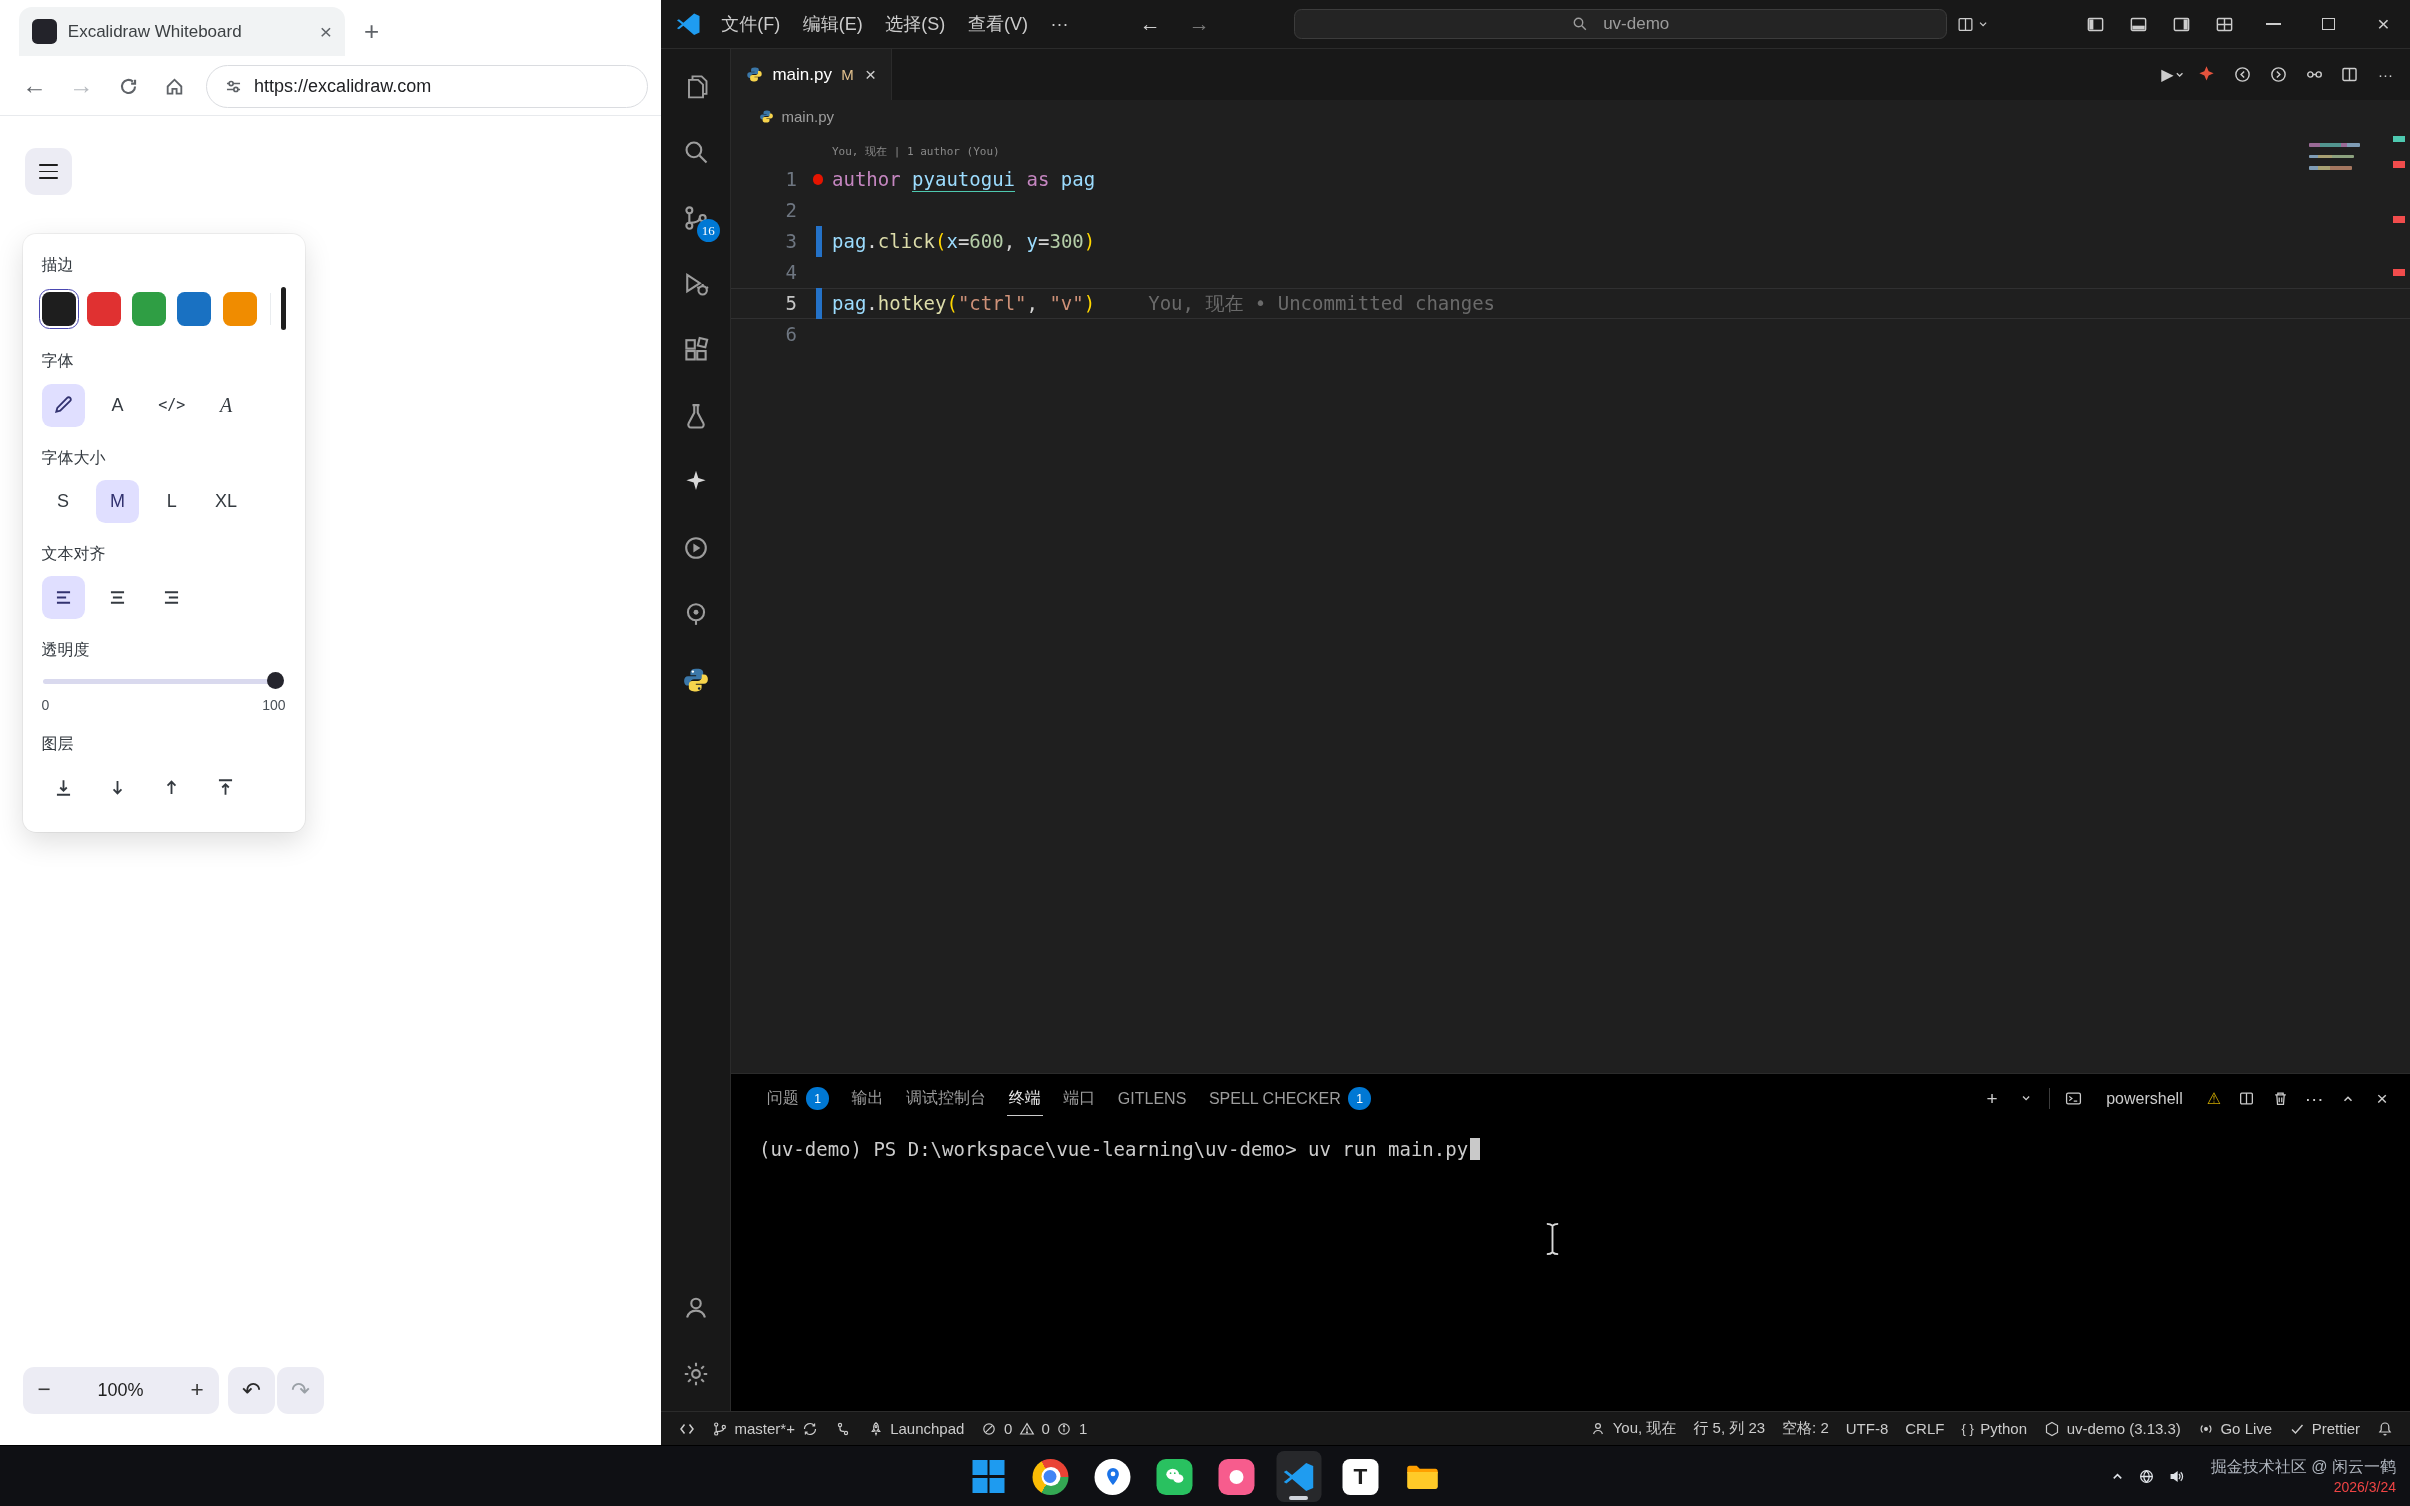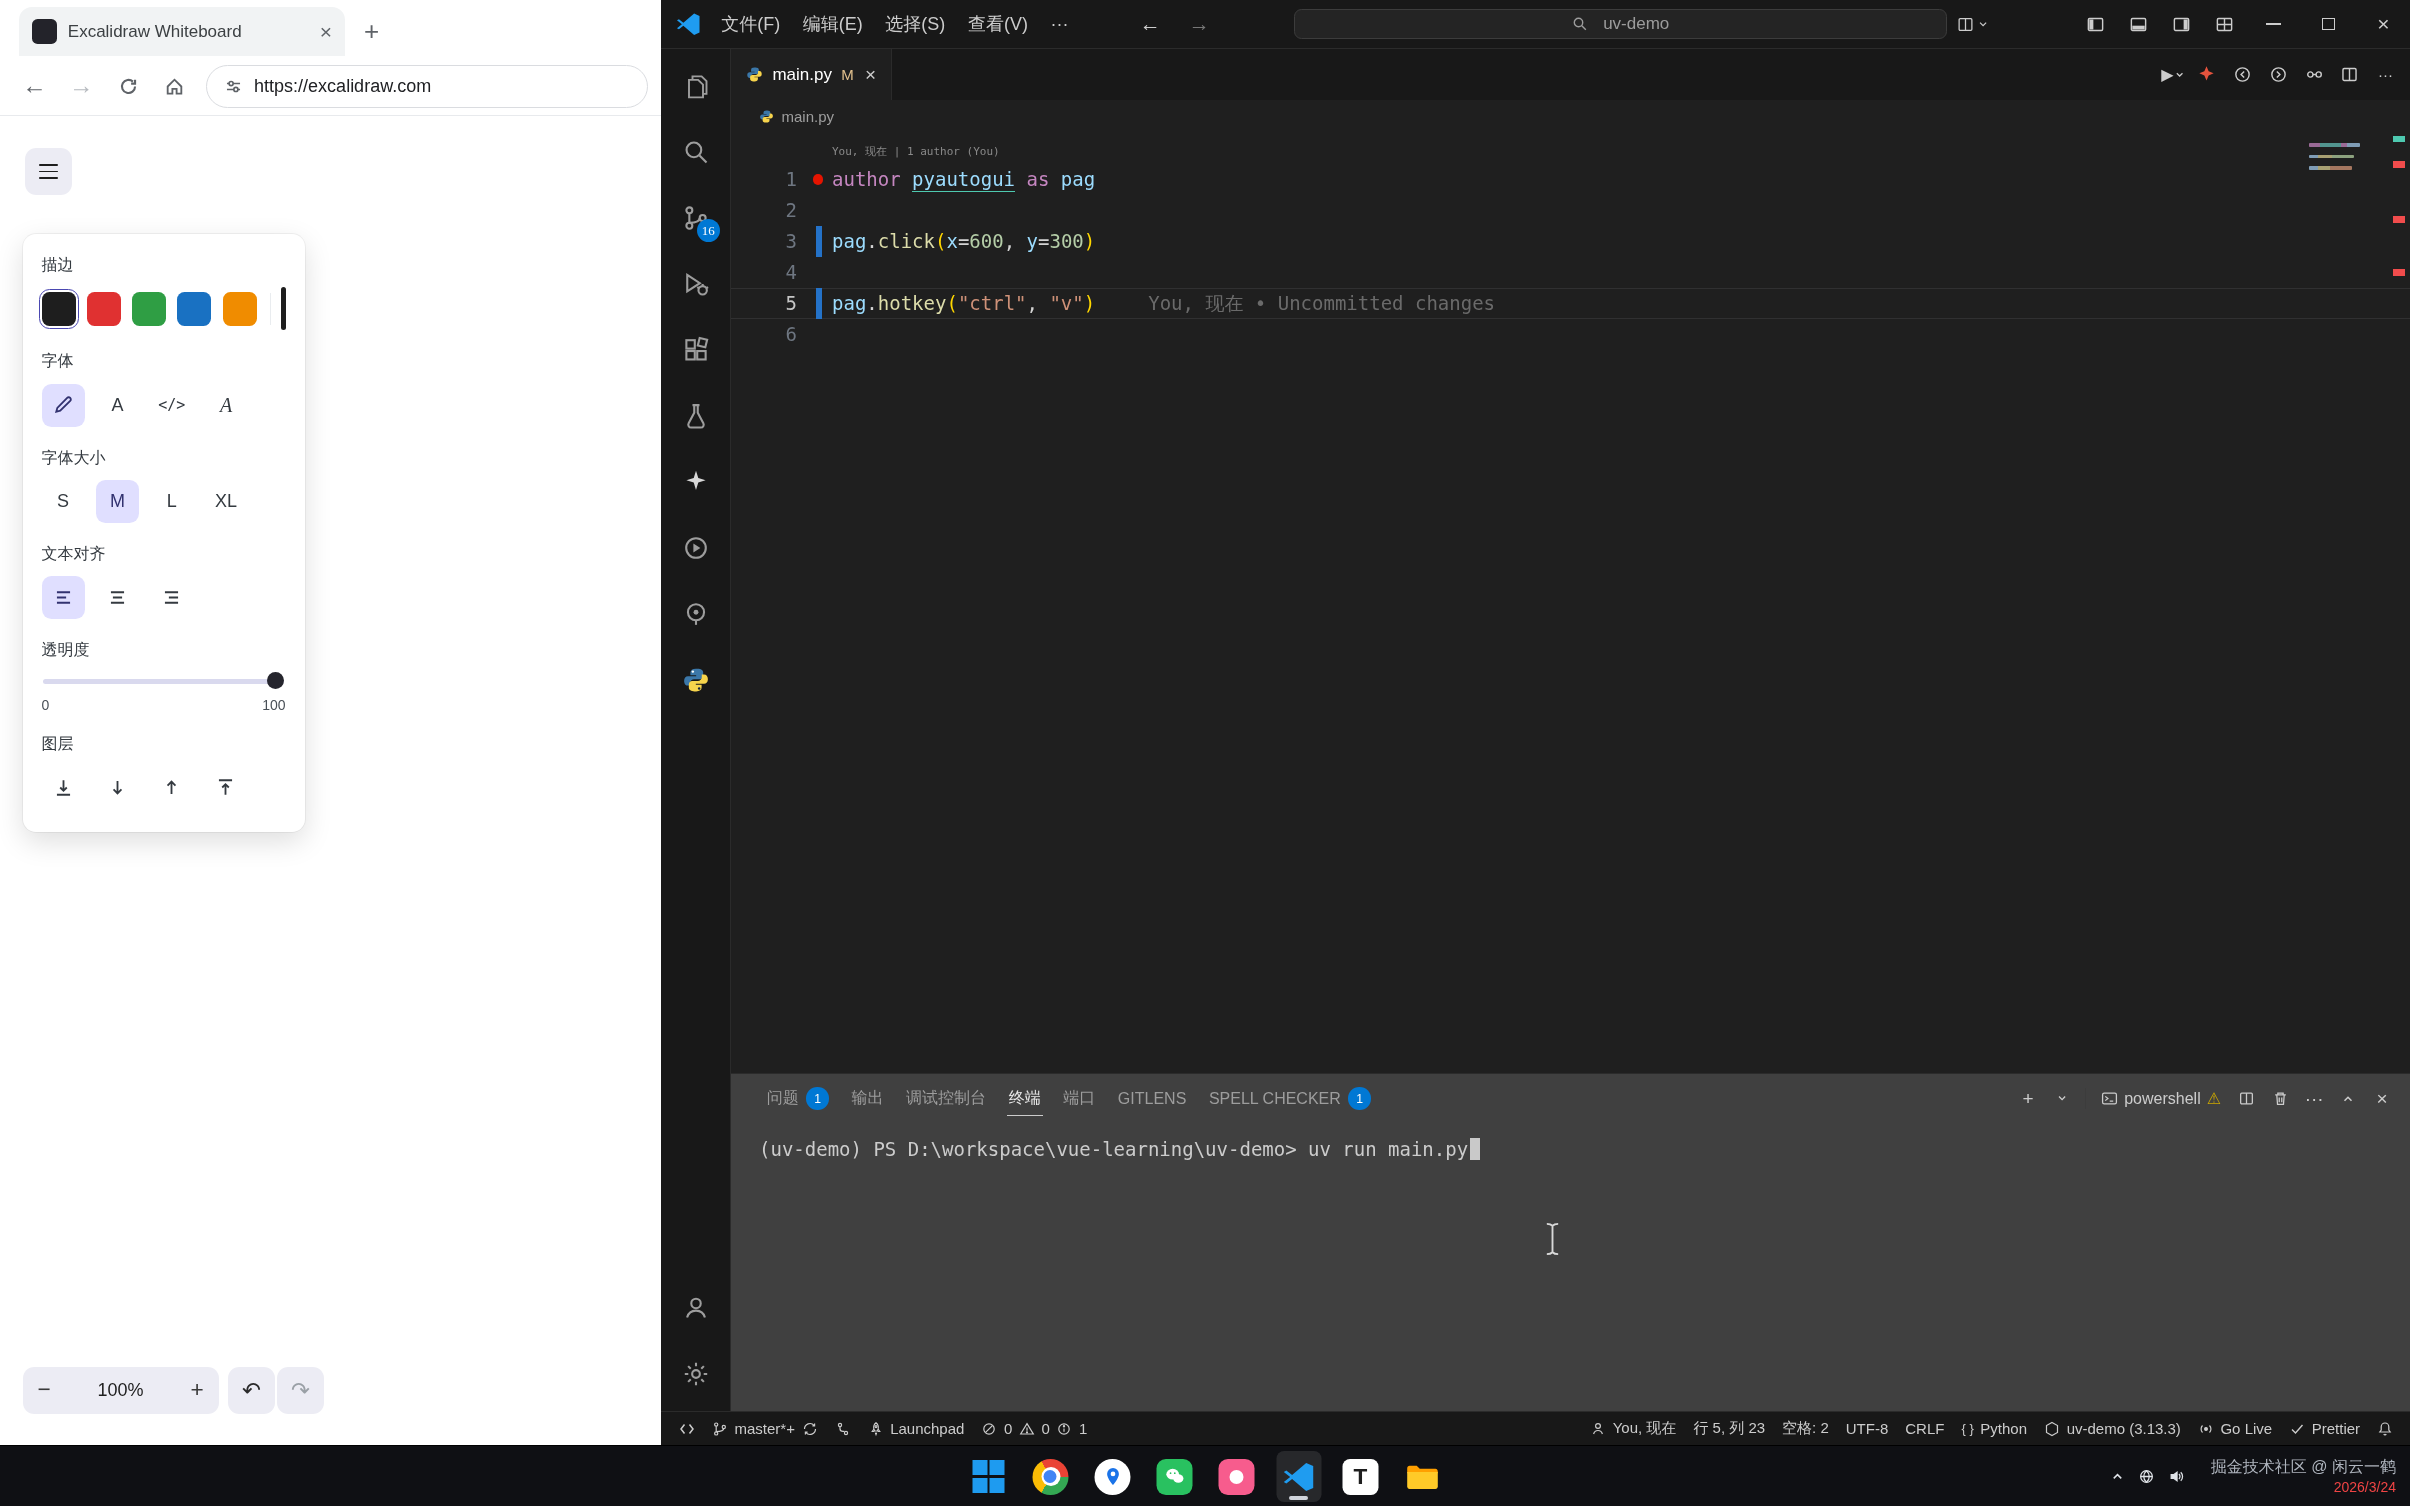--- a/index.html
+++ b/index.html
@@ -111,31 +111,31 @@
   .code-row.current .ln{color:#c6c6c6;}
   .ctext{white-space:pre;}
   .tk-kw{color:#c586c0;}.tk-id{color:#9cdcfe;text-align:right;}.tk-fn{color:#dcdcaa;}.tk-num{color:#b5cea8;}
   .tk-str{color:#ce9178;}.tk-pl{color:#d4d4d4;}.tk-pu{color:#ffd700;}
   .tk-und{border-bottom:1.9px solid #4ec9b0;padding-bottom:0.9px;}
   .blame{color:#6a6a6a;margin-left:53px;}
   .minimap{position:absolute;top:11.3px;right:34px;width:68px;}
   .mm{height:3.8px;border-radius:0.9px;margin-bottom:7.5px;}
   .ruler-mark{position:absolute;right:5.6px;width:12.2px;height:6.6px;}
 
-  .panel{height:338px;border-top:0.9px solid #2b2b2b;background:#404040;display:flex;flex-direction:column;flex:0 0 auto;}
+  .panel{height:338px;border-top:0.9px solid #2b2b2b;background:#000000;display:flex;flex-direction:column;flex:0 0 auto;}
   .panel-top{height:49px;display:flex;align-items:center;padding:0 13px 0 24.5px;flex:0 0 auto;}
   .ptabs{display:flex;align-items:center;height:100%;}
   .ptab{display:flex;align-items:center;gap:7.5px;padding:0 11.3px;height:100%;color:#9d9d9d;font-size:16px;position:relative;}
   .ptab.active{color:#e7e7e7;}
   .ptab.active::after{content:"";position:absolute;left:9.4px;right:9.4px;bottom:7.5px;height:0.9px;background:#cccccc;}
   .pbadge{min-width:22.6px;height:22.6px;border-radius:11.3px;background:#0078d4;color:#fff;font-size:12.2px;
           display:flex;align-items:center;justify-content:center;padding:0 3.8px;}
   .panel-icons{margin-left:auto;display:flex;align-items:center;gap:1.9px;color:#ccc;}
   .pi{width:32px;height:32px;display:flex;align-items:center;justify-content:center;font-size:19px;}
-  .shell-item{display:flex;align-items:center;gap:6px;padding:0 7.5px;color:#ccc;font-size:16px;}
+  .shell-item{display:flex;align-items:center;gap:24px;padding:0 7.5px;color:#ccc;font-size:16px;}
   .warn{color:#cca700;font-size:16px;}
   .psep{width:0.9px;height:21px;background:#3c3c3c;margin:0 5.6px;}
   .term{padding:15px 0 0 28px;font-family:"DejaVu Sans Mono",monospace;font-size:19px;color:#cccccc;}
   .cmd{margin-left:11.3px;}
   .cursor-block{display:inline-block;width:10.4px;height:21.7px;background:#c9c9c9;vertical-align:-3.8px;margin-left:1.9px;}
 
   .statusbar{height:34px;background:#181818;border-top:0.9px solid #2b2b2b;display:flex;align-items:center;
              color:#cccccc;font-size:15px;padding:0 9.4px;flex:0 0 auto;}
   .sb{display:flex;align-items:center;gap:6.6px;padding:0 8.5px;height:100%;white-space:nowrap;}
   .sb svg{width:16px;height:16px;}

